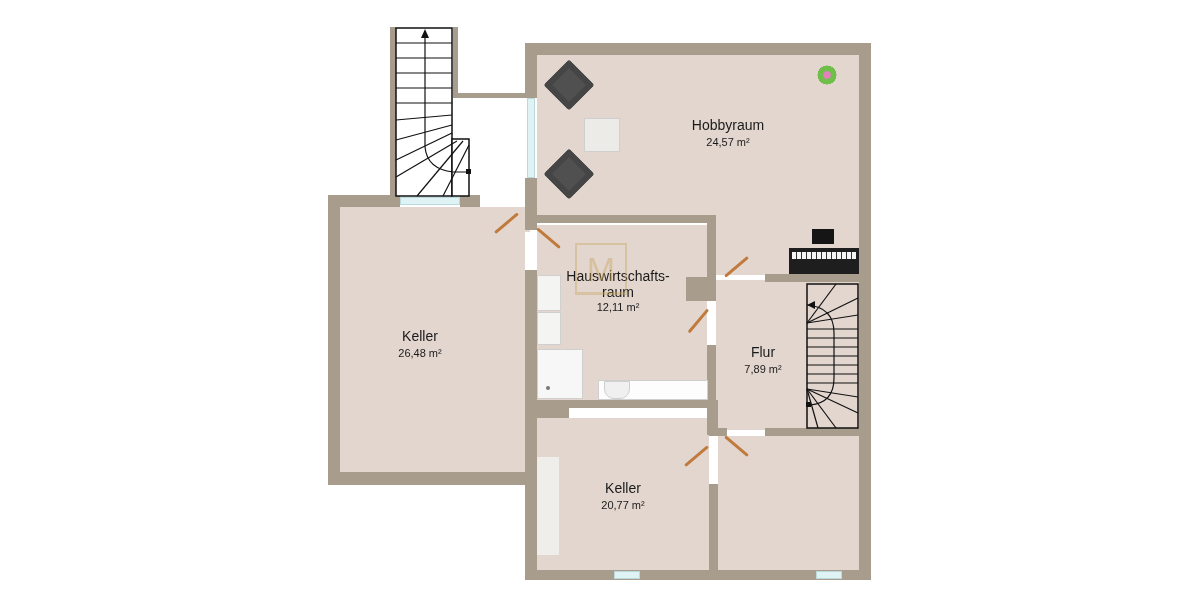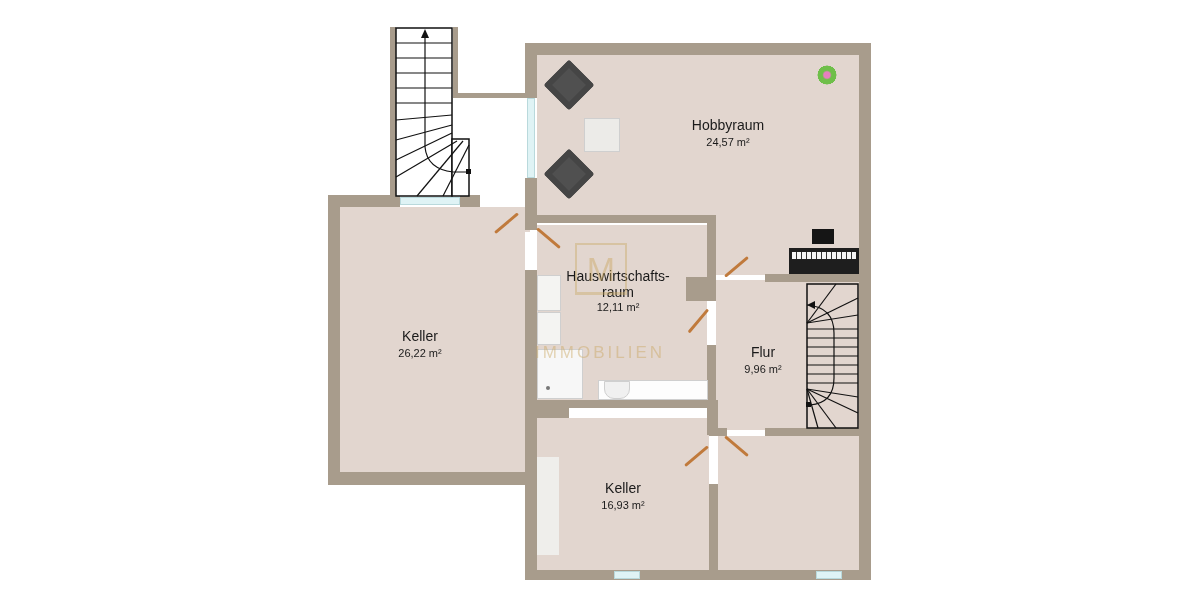--- a/index.html
+++ b/index.html
@@ -140,30 +140,29 @@
   </div>
 
   <div class="label" style="left:553px;top:268px;width:130px;">
     <span class="room-name">Hauswirtschafts-</span>
     <span class="room-name">raum</span>
     <span class="room-area" style="margin-top:1px;">12,11 m²</span>
   </div>
 
   <div class="label" style="left:370px;top:328px;width:100px;">
     <span class="room-name">Keller</span>
-    <span class="room-area">26,22 m²</span>
+    <span class="room-area">26,48 m²</span>
   </div>
 
   <div class="label" style="left:733px;top:344px;width:60px;">
     <span class="room-name">Flur</span>
-    <span class="room-area">9,96 m²</span>
+    <span class="room-area">7,89 m²</span>
   </div>
 
   <div class="label" style="left:573px;top:480px;width:100px;">
     <span class="room-name">Keller</span>
-    <span class="room-area">16,93 m²</span>
+    <span class="room-area">20,77 m²</span>
   </div>
 
 
   <div class="watermark" style="left:575px;top:243px;width:52px;height:52px;border:2px solid rgba(201,167,96,0.4);border-bottom-width:3px;box-sizing:border-box;font-size:34px;line-height:48px;">M</div>
-  <div class="watermark" style="left:495px;top:343px;width:210px;font-size:17px;letter-spacing:3px;">IMMOBILIEN</div>
 
 </div>
 
 </body></html>

